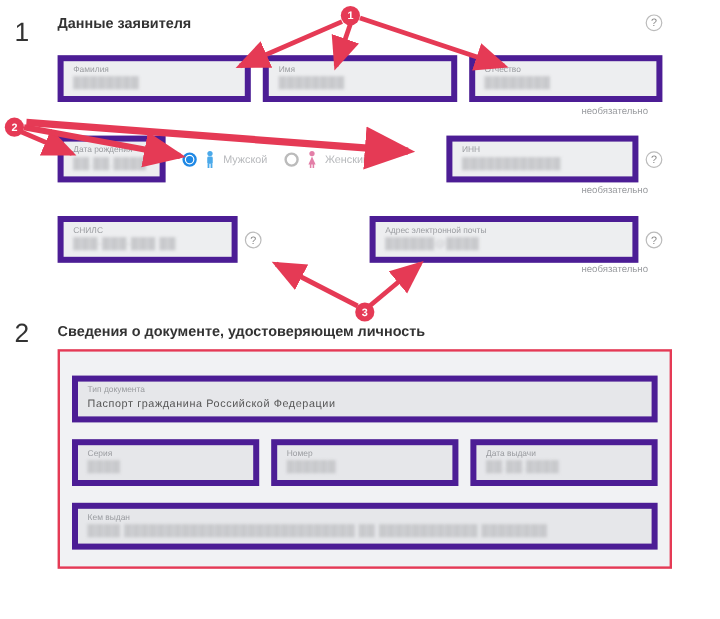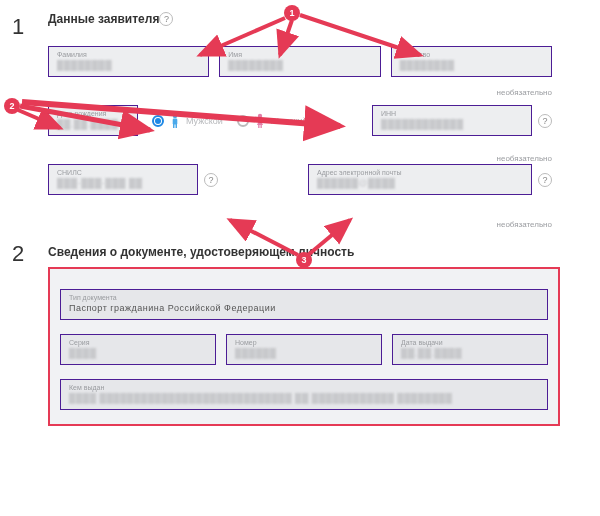--- a/index.html
+++ b/index.html
@@ -48,47 +48,48 @@
   .row {
     display: flex;
     gap: 10px;
     padding: 0 48px 0 48px;
     margin-top: 10px;
     position: relative;
     align-items: flex-start;
   }
   .field {
     background: #edeef0;
-    border: 1px solid #4c1d95;
+    border: 5px solid #4c1d95;
     padding: 4px 8px 6px 8px;
     flex: 1;
     min-height: 30px;
     position: relative;
   }
   .field-label {
     font-size: 7px;
     color: #9a9ca0;
   }
   .field-value {
     font-size: 9px;
     color: #c8c9cc;
     margin-top: 2px;
     filter: blur(1.2px);
     letter-spacing: 0.5px;
   }
   .optional {
     position: absolute;
-    right: 48px;
+    right: 60px;
     font-size: 8px;
     color: #9a9ca0;
     margin-top: 2px;
   }
   .header-row {
     display: flex;
     align-items: center;
+    justify-content: space-between;
     padding: 12px 48px 0 48px;
     position: relative;
   }
   .gender-group {
     display: flex;
     align-items: center;
     gap: 6px;
     flex: 1;
     padding-left: 4px;
   }

